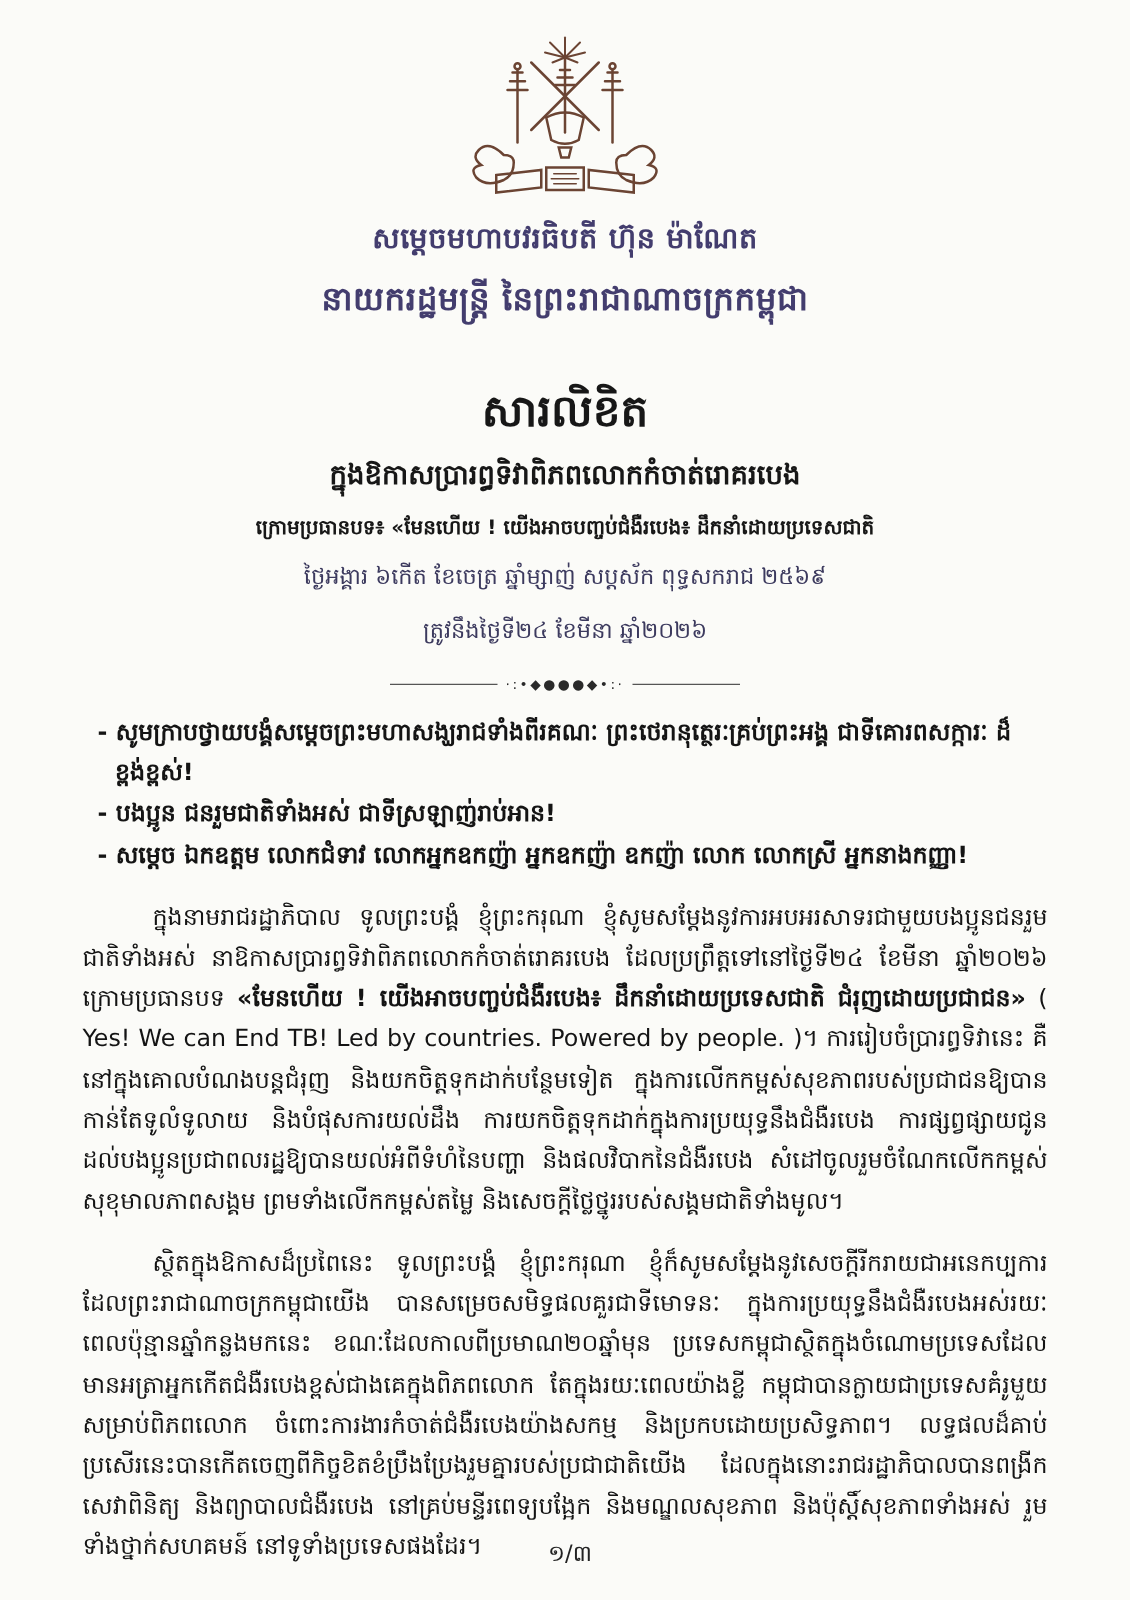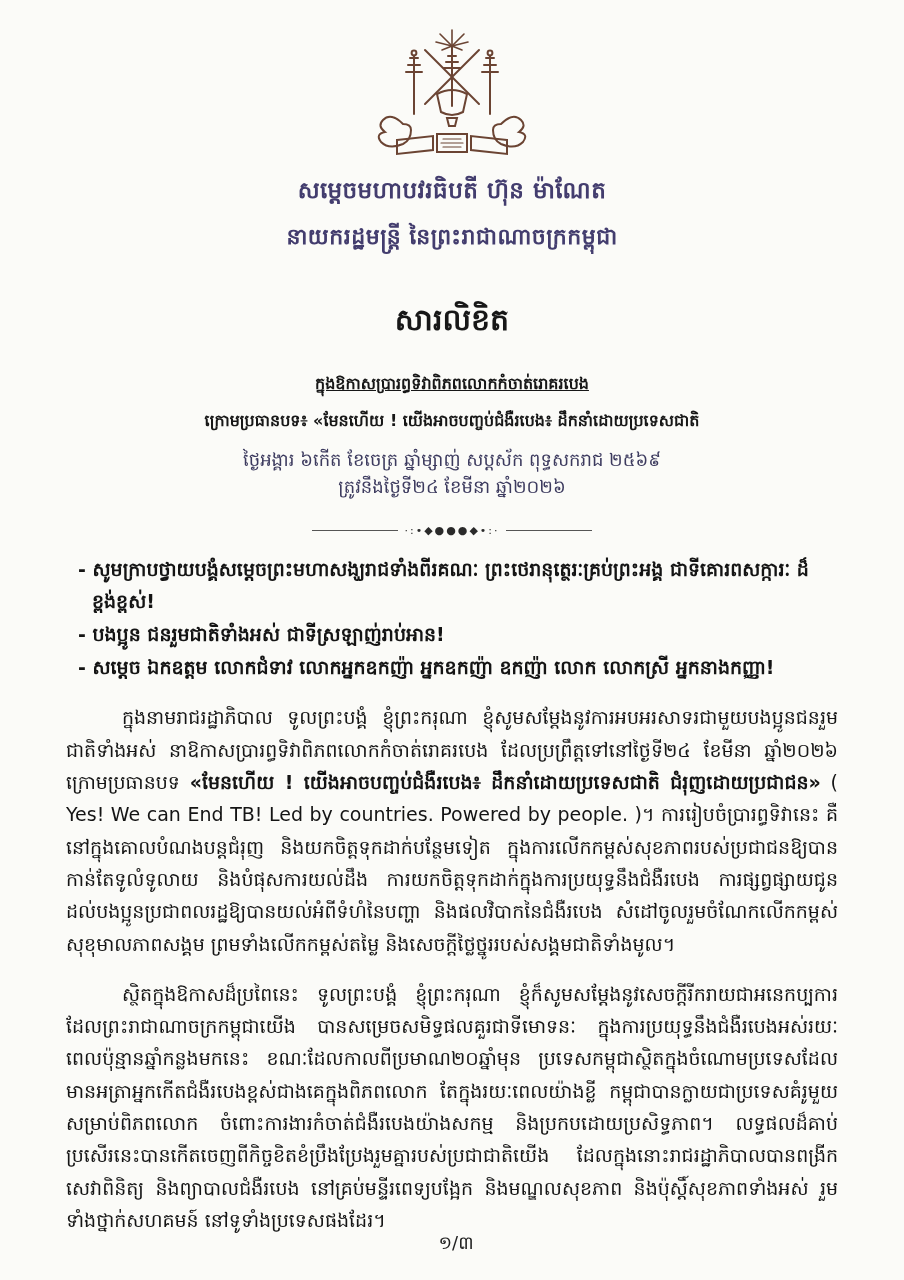--- a/index.html
+++ b/index.html
@@ -16,29 +16,29 @@
     position: relative;
   }
   
   .header { text-align: center; }
   .crest { display: block; margin: 0 auto 10px auto; }
   .hdr-line1 {
     font-size: 23px; font-weight: bold; letter-spacing: 0.5px;
     color: #433d6e; margin-top: 2px;
   }
   .hdr-line2 {
-    font-size: 22px; font-weight: bold; letter-spacing: 0.5px;
+    font-size: 26px; font-weight: bold; letter-spacing: 0.5px;
     color: #433d6e; margin-top: 14px;
   }
   
   .title-block { text-align: center; margin-top: 46px; }
-  .title-main { font-size: 30px; font-weight: bold; color: #171717; }
-  .title-sub  { font-size: 16px; font-weight: bold; color: #171717; margin-top: 28px; text-decoration: underline; }
+  .title-main { font-size: 35px; font-weight: bold; color: #171717; }
+  .title-sub  { font-size: 22px; font-weight: bold; color: #171717; margin-top: 8px; }
   .title-theme { font-size: 16px; font-weight: bold; color: #171717; margin-top: 12px; line-height: 1.55; }
-  .date-line { font-size: 18px; color: #3c3a5e; margin-top: 0; }
+  .date-line { font-size: 18px; color: #3c3a5e; margin-top: 16px; }
   .date-line.first { margin-top: 14px; }
   
   .divider {
     display: flex; align-items: center; justify-content: center;
     margin: 22px auto 6px auto; width: 280px; color: #2a2a2a;
   }
   .divider .rule { flex: 1; border-top: 1px solid #555; }
   .divider .orn { font-size: 11px; letter-spacing: 2px; padding: 0 6px; white-space: nowrap; }
   
   .salutations { margin-top: 16px; }

